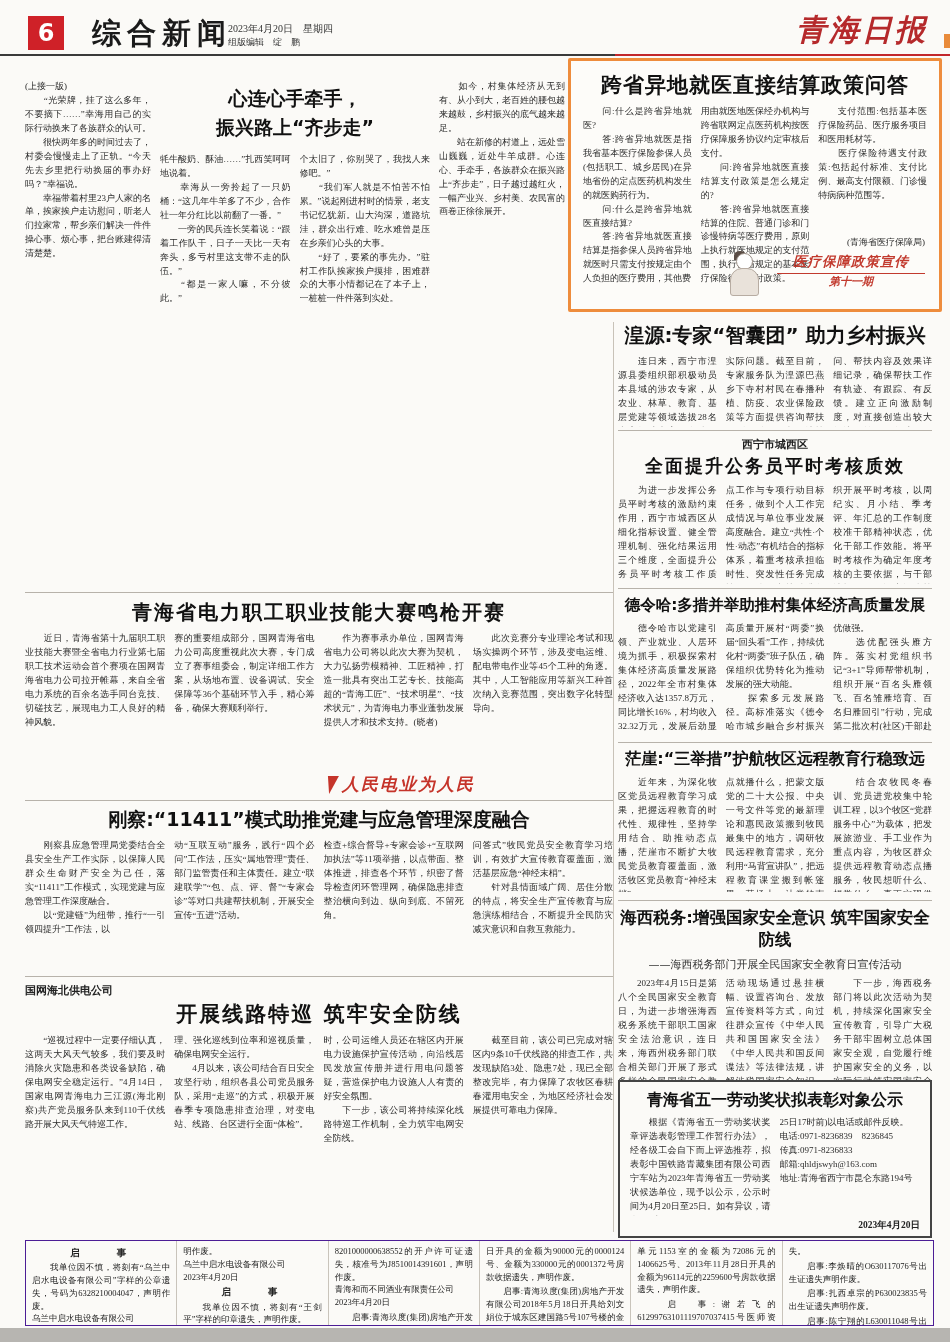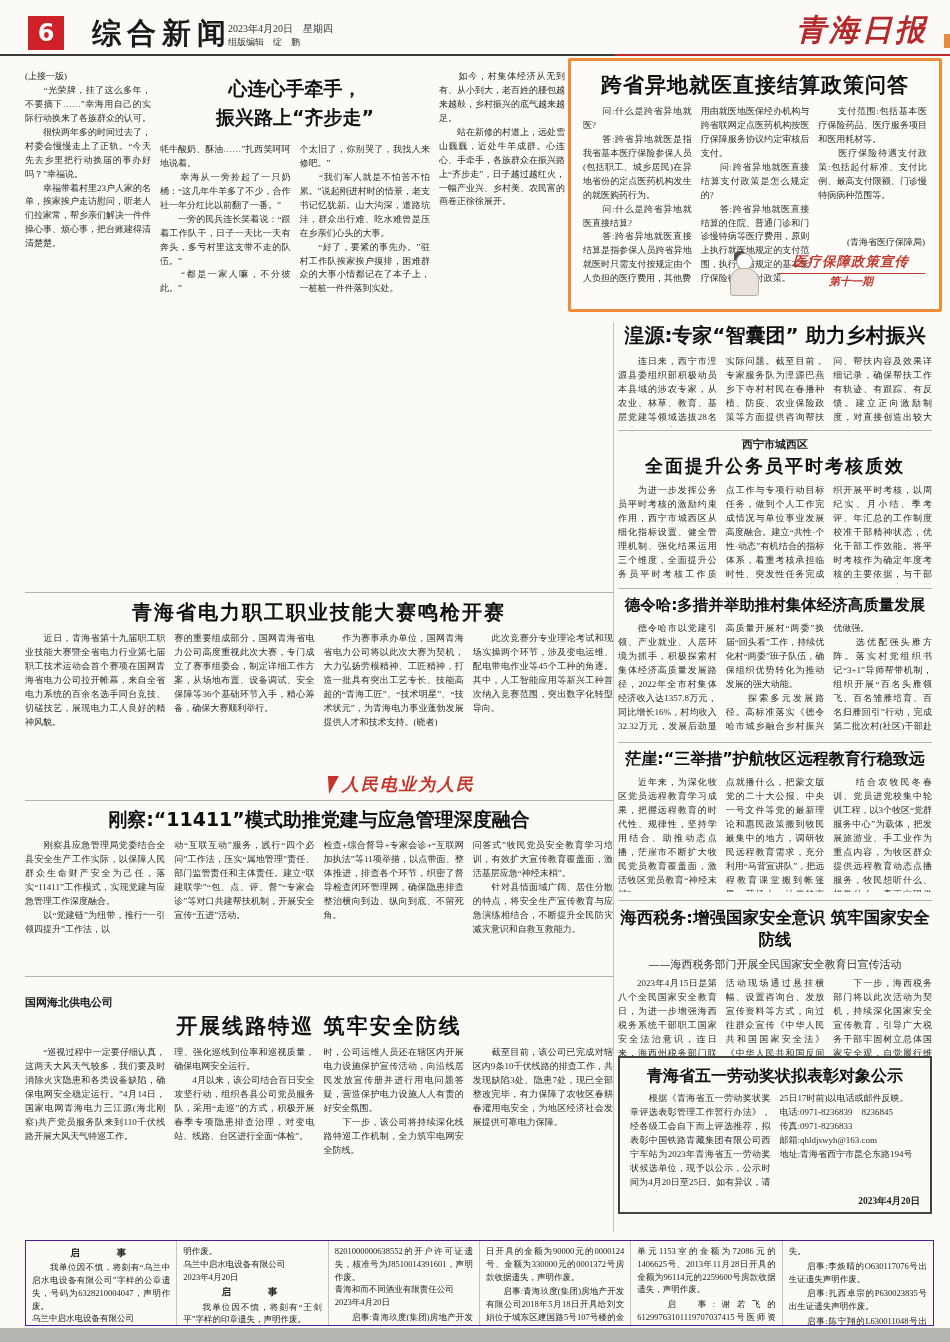--- a/index.html
+++ b/index.html
@@ -18,21 +18,21 @@
   .corner-tick{position:absolute;right:0;top:34px;width:6px;height:14px;background:#e98b3a;}
   .head-rule{position:absolute;left:0;top:54px;width:950px;height:2px;background:#3a3a3a;}
   .head-rule-red{position:absolute;right:0;top:0;width:335px;height:2px;background:#c2272b;}
   
   .art{position:absolute;box-sizing:border-box;}
   .rule-top{border-top:1px solid #b7b2aa;padding-top:6px;}
   .headline{font-family:"DejaVu Sans",sans-serif;font-weight:bold;color:#111;
             text-align:center;white-space:pre-line;margin:0 0 6px 0;}
   .kicker{font-family:"DejaVu Sans",sans-serif;font-weight:bold;text-align:center;
           font-size:11px;color:#222;margin:0 0 2px 0;}
-  .kicker-left{text-align:left;margin-top:12px;}
+  .kicker-left{text-align:left;}
   .subhead{font-family:"DejaVu Sans",sans-serif;text-align:center;font-size:11px;color:#333;margin:0 0 5px 0;}
   .cols{display:flex;gap:9px;overflow:hidden;}
   .col{flex:1;font-size:9px;line-height:1.55;text-align:justify;color:#2b2b2b;
        overflow:hidden;white-space:pre-line;}
   
   .hlbox{border:3px solid #ee8c3c;border-radius:2px;background:#fdfcf9;padding:10px 12px 8px 12px;}
   .hlbox .headline{font-size:21px;letter-spacing:1px;}
   .pad-stamp{padding-bottom:74px;}
   .stamp-wrap{position:absolute;right:14px;bottom:12px;width:196px;}
   .stamp-byline{font-size:9px;text-align:right;color:#2b2b2b;margin-bottom:4px;}
@@ -81,21 +81,21 @@
       <div>2023年4月20日　星期四</div>
       <div style="font-size:9px;">组版编辑　绽　鹏</div>
     </div>
     <div class="paper-name">青海日报</div>
     <div class="corner-tick"></div>
   </div>
   <div class="head-rule">
       <div class="head-rule-red"></div>
     </div>
 
-  <div class="art" style="left:25px;top:70px;width:540px;height:526px;">
+  <div class="art" style="left:25px;top:80px;width:540px;height:526px;">
     <div style="display:flex;gap:9px;height:100%;overflow:hidden;">
       <div class="col" style="flex:0 0 126px;">(上接一版)
 　　“光荣牌，挂了这么多年，不要摘下……”幸海用自己的实际行动换来了各族群众的认可。
 　　很快两年多的时间过去了，村委会慢慢走上了正轨。“今天先去乡里把行动换届的事办好吗？”幸福说。
 　　幸福带着村里23户人家的名单，挨家挨户走访慰问，听老人们拉家常，帮乡亲们解决一件件操心事、烦心事，把台账建得清清楚楚。</div>
       <div style="flex:1;overflow:hidden;">
         <h2 class="headline" style="font-size:19px;line-height:1.5;margin:4px 0 12px 0;">心连心手牵手，
 振兴路上“齐步走”</h2>
         <div class="cols" style="height:408px;">
           <div class="col">牦牛酸奶、酥油……”扎西笑呵呵地说着。
@@ -186,21 +186,21 @@
   <div class="art rule-top" style="left:618px;top:900px;width:314px;height:172px;">
     <h2 class="headline" style="font-size:16.5px;">海西税务:增强国家安全意识  筑牢国家安全防线</h2>
     <div class="subhead">——海西税务部门开展全民国家安全教育日宣传活动</div>
     <div class="cols" style="height:104px;">
       <div class="col">　　2023年4月15日是第八个全民国家安全教育日，为进一步增强海西税务系统干部职工国家安全法治意识，连日来，海西州税务部门联合相关部门开展了形式多样的全民国家安全教育日主题宣传活动，推动国家安全观念深入人心。</div>
       <div class="col">活动现场通过悬挂横幅、设置咨询台、发放宣传资料等方式，向过往群众宣传《中华人民共和国国家安全法》《中华人民共和国反间谍法》等法律法规，讲解涉税国家安全知识，引导群众增强国家安全意识，共筑国家安全人民防线。</div>
       <div class="col">　　下一步，海西税务部门将以此次活动为契机，持续深化国家安全宣传教育，引导广大税务干部牢固树立总体国家安全观，自觉履行维护国家安全的义务，以实际行动筑牢国家安全防线。</div>
     </div>
   </div>
 
-  <div class="art noticebox" style="left:618px;top:1056px;width:314px;height:158px;">
+  <div class="art noticebox" style="left:618px;top:1080px;width:314px;height:158px;">
     <h2 class="headline">青海省五一劳动奖状拟表彰对象公示</h2>
     <div class="cols" style="height:100px;">
       <div class="col">　　根据《青海省五一劳动奖状奖章评选表彰管理工作暂行办法》，经各级工会自下而上评选推荐，拟表彰中国铁路青藏集团有限公司西宁车站为2023年青海省五一劳动奖状候选单位，现予以公示，公示时间为4月20日至25日。如有异议，请在5日内(4月</div>
       <div class="col">25日17时前)以电话或邮件反映。
 电话:0971-8236839　8236845
 传真:0971-8236833
 邮箱:qhldjswyh@163.com
 地址:青海省西宁市昆仑东路194号</div>
     </div>
     <div class="gdate">2023年4月20日</div>

